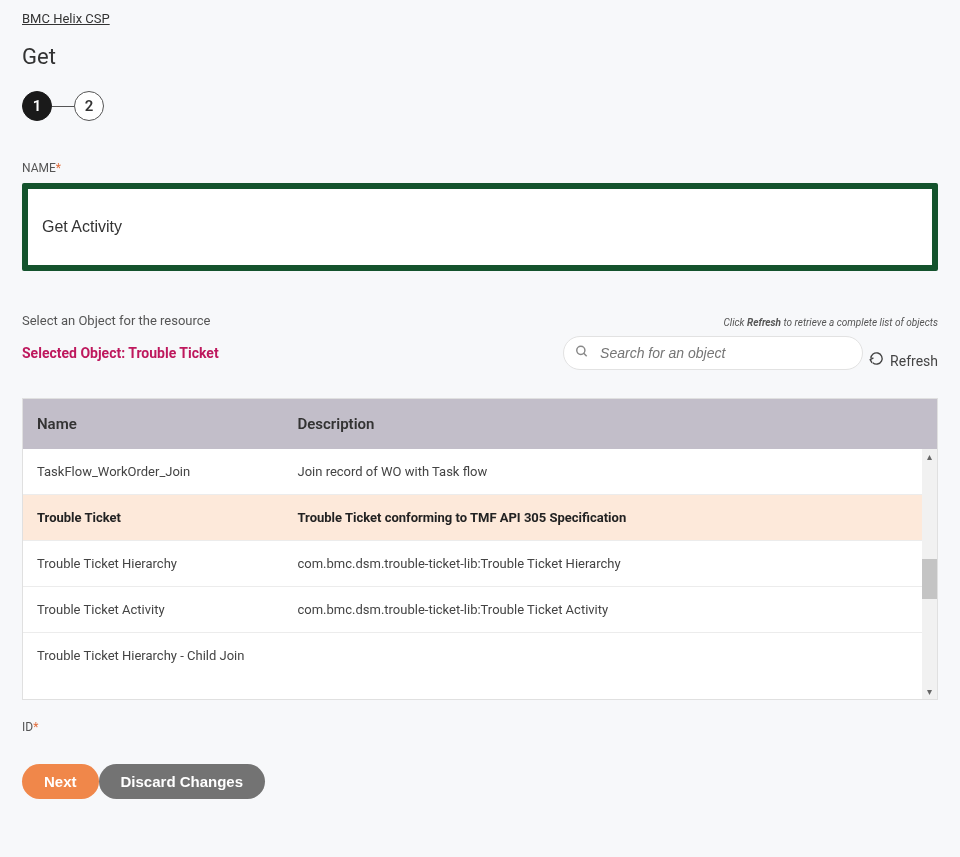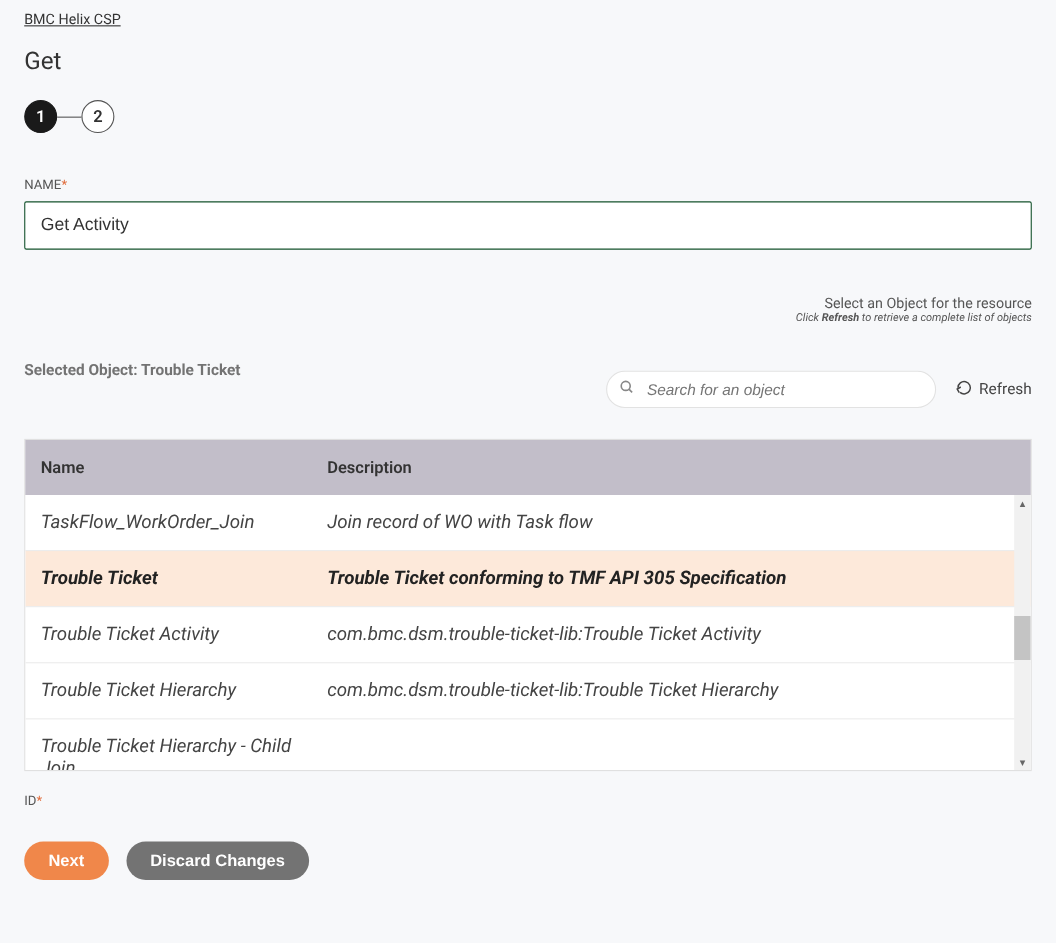--- a/index.html
+++ b/index.html
@@ -57,23 +57,23 @@
   }
   .field-label {
     font-size: 12px;
     color: #555;
     margin-bottom: 8px;
     display: block;
   }
   .field-label .req { color: #e06b3a; }
   .text-input {
     width: 100%;
-    border: 1px solid #14532d;
+    border: 6px solid #14532d;
     background: #fff;
-    padding: 12px 14px;
+    padding: 29px 14px;
     font-size: 16px;
     color: #333;
     border-radius: 2px;
   }
   .text-input-wrapper {
     position: relative;
     width: 100%;
   }
   .input-suffix-icon {
     position: absolute;
@@ -90,37 +90,35 @@
     justify-content: center;
     color: #666;
     cursor: pointer;
   }
   .hint-row {
     display: flex;
     justify-content: space-between;
     align-items: flex-end;
     margin-top: 42px;
     margin-bottom: 8px;
-    flex-direction: column;
   }
   .hint-left { font-size: 13px; color: #555; }
   .hint-right { font-size: 10px; color: #555; font-style: italic; }
   .hint-right .bold { font-weight: 700; font-style: italic; }
   .selected-row {
     display: flex;
     justify-content: space-between;
     align-items: center;
     margin-bottom: 28px;
   }
-  .selected-label { font-size: 14px; font-weight: 700; color: #737373; }
+  .selected-label { font-size: 14px; font-weight: 700; color: #be185d; }
   .search-refresh {
     display: flex;
-    align-items: center;
-    gap: 18px;
-    margin-top: 34px;
+    align-items: flex-end;
+    gap: 6px;
   }
   .search-wrap {
     position: relative;
     width: 300px;
   }
   .search-input {
     width: 100%;
     border: 1px solid #e2e2e2;
     border-radius: 20px;
     padding: 8px 14px 8px 36px;
@@ -161,24 +159,23 @@
   .col-name { width: 28.5%; padding: 16px 14px; }
   .col-desc { flex: 1; padding: 16px 14px; }
   .table-body {
     height: 250px;
     overflow: hidden;
     position: relative;
   }
   .table-row {
     display: flex;
     border-top: 1px solid #ececec;
-    font-size: 17px;
+    font-size: 13px;
     color: #444;
     cursor: pointer;
-    font-style: italic;
   }
   .table-row:first-child { border-top: none; }
   .table-row .col-name,
   .table-row .col-desc { padding: 15px 14px; }
   .table-row.selected {
     background: #fde9da;
     font-weight: 700;
     color: #222;
   }
   .scrollbar-track {
@@ -201,21 +198,21 @@
   }
   .scroll-thumb {
     position: absolute;
     right: 0;
     width: 15px;
     height: 40px;
     top: 110px;
     background: #c4c4c4;
   }
   .id-section { margin-top: 20px; }
-  .btn-row { margin-top: 30px; display: flex; gap: 16px; }
+  .btn-row { margin-top: 30px; display: flex; }
   .btn {
     border: none;
     border-radius: 20px;
     padding: 9px 22px;
     font-size: 15px;
     font-weight: 600;
     cursor: pointer;
   }
   .btn-primary { background: #f0874a; color: #fff; }
   .btn-secondary { background: #737373; color: #fff; }
@@ -282,26 +279,26 @@
 
     <div class="table-row">
         <div class="col-name">TaskFlow_WorkOrder_Join</div>
         <div class="col-desc">Join record of WO with Task flow</div>
       </div>
       <div class="table-row selected">
         <div class="col-name">Trouble Ticket</div>
         <div class="col-desc">Trouble Ticket conforming to TMF API 305 Specification</div>
       </div>
       <div class="table-row">
+        <div class="col-name">Trouble Ticket Hierarchy</div>
+        <div class="col-desc">com.bmc.dsm.trouble-ticket-lib:Trouble Ticket Hierarchy</div>
+      </div>
+      <div class="table-row">
         <div class="col-name">Trouble Ticket Activity</div>
         <div class="col-desc">com.bmc.dsm.trouble-ticket-lib:Trouble Ticket Activity</div>
-      </div>
-      <div class="table-row">
-        <div class="col-name">Trouble Ticket Hierarchy</div>
-        <div class="col-desc">com.bmc.dsm.trouble-ticket-lib:Trouble Ticket Hierarchy</div>
       </div>
       <div class="table-row">
         <div class="col-name">Trouble Ticket Hierarchy - Child Join</div>
       </div>
       <div class="scrollbar-track">
       <div class="scroll-arrow">▴</div>
       <div class="scroll-thumb"></div>
       <div class="scroll-arrow" style="position:absolute;bottom:0;">▾</div>
     </div>
   </div>

